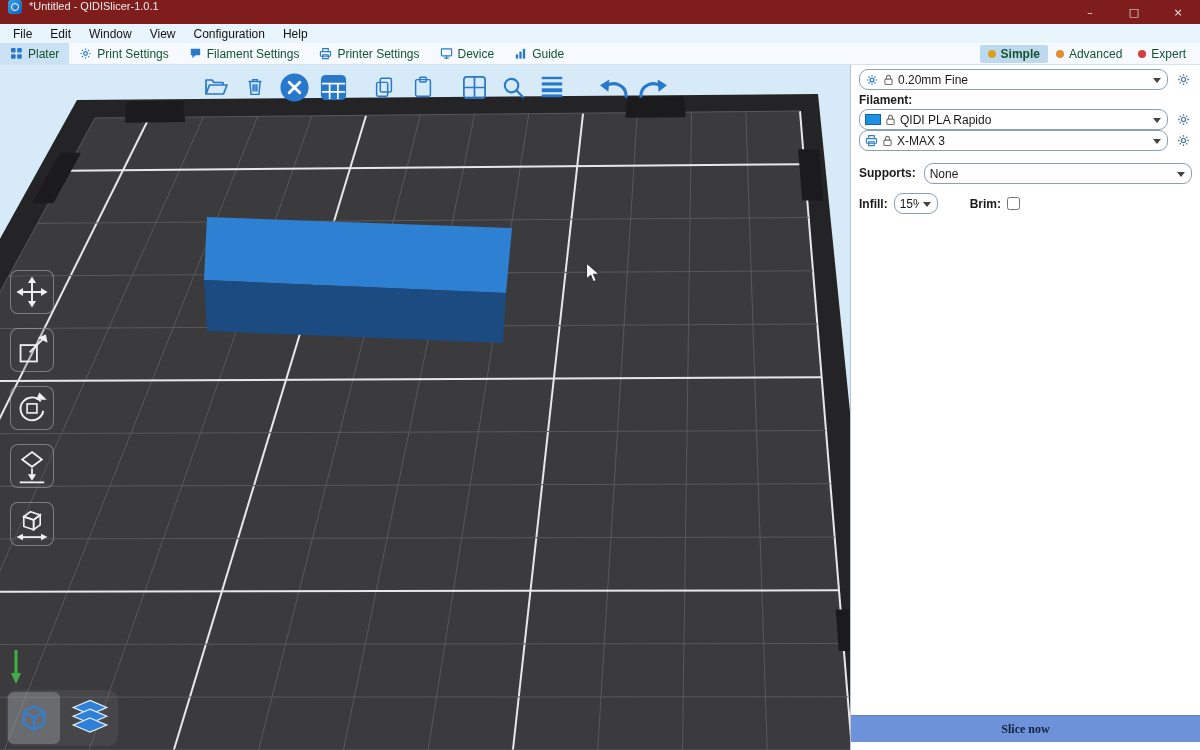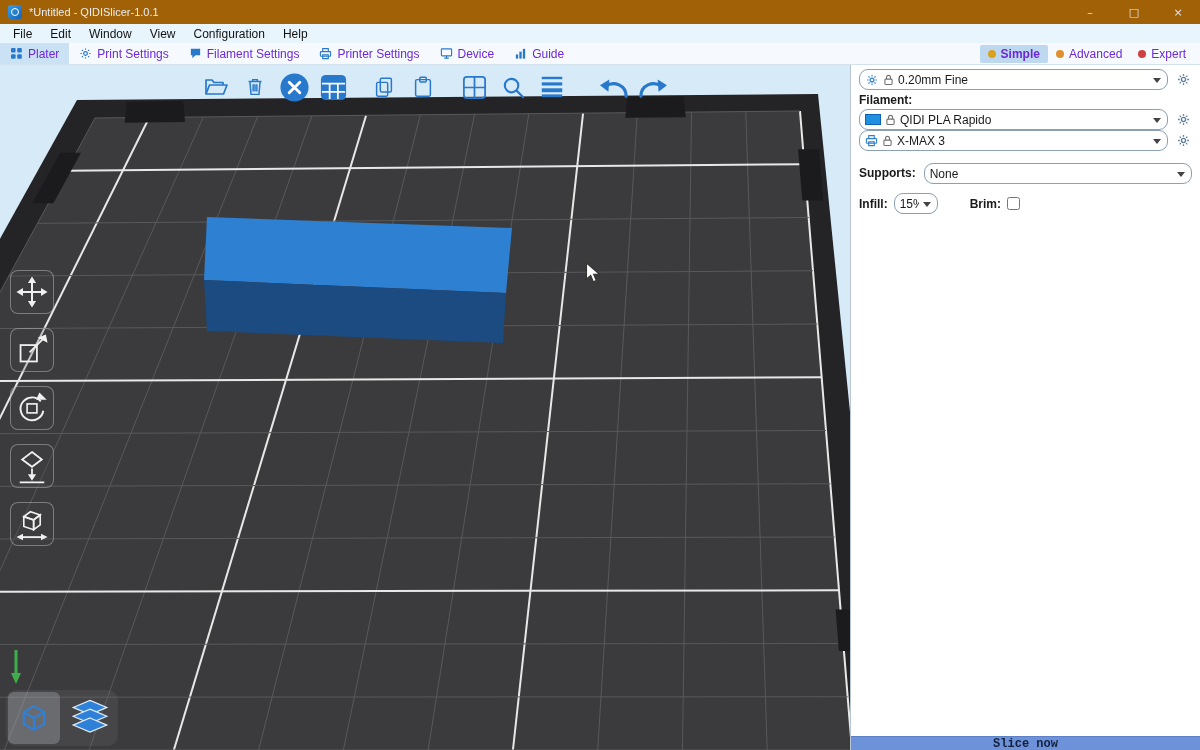--- a/index.html
+++ b/index.html
@@ -1,28 +1,28 @@
 <!DOCTYPE html>
 <html><head>
 <meta charset="utf-8">
 <style>
 *{box-sizing:border-box;margin:0;padding:0;}
 html,body{width:1200px;height:750px;overflow:hidden;}
 body{font-family:"Liberation Sans",sans-serif;background:#fff;position:relative;font-size:12px;}
 
-.titlebar{height:24px;background:#a16207;color:#e9edf2;display:flex;align-items:center;font-size:11px;}
+.titlebar{height:24px;background:#7f1d1d;color:#e9edf2;display:flex;font-size:11px;}
 .app-icon{width:14px;height:14px;margin:0 7px 0 8px;border-radius:3px;background:linear-gradient(135deg,#37a0e8,#1261b8);position:relative;flex:none;}
 .app-icon::after{content:"";position:absolute;inset:3px;border:1.5px solid #fff;border-radius:50%;}
 .win-controls{margin-left:auto;display:flex;height:100%;}
 .winbtn{width:44px;height:100%;display:flex;align-items:center;justify-content:center;color:#dfe5ec;font-size:11px;background:transparent;border:none;font-family:"DejaVu Sans",sans-serif;}
 
 .menubar{height:19px;background:#e9f5fd;display:flex;align-items:center;color:#111;padding-left:4px;}
 .menubar span{padding:1px 9px;cursor:default;}
 
-.tabbar{height:22px;background:#f6fafe;border-bottom:1px solid #d4e2ee;display:flex;align-items:stretch;color:#6d28d9;}
+.tabbar{height:22px;background:#f6fafe;border-bottom:1px solid #d4e2ee;display:flex;align-items:stretch;color:#14532d;}
 .tab{display:flex;align-items:center;gap:5px;padding:0 10px;}
 .tab.active{background:#cbe2f5;}
 .modes{margin-left:auto;display:flex;align-items:center;gap:0;padding-right:6px;}
 .mode{display:flex;align-items:center;gap:5px;padding:2px 8px;border-radius:2px;}
 .mode.active{background:#bdd8ef;font-weight:bold;}
 .dot{width:8px;height:8px;border-radius:50%;display:inline-block;background:#999;}
 
 .viewport{position:absolute;top:65px;left:0;width:850px;height:685px;background:#d7eaf8;overflow:hidden;}
 #plate-svg{position:absolute;top:0;left:0;}
 .top-toolbar{position:absolute;top:4px;left:198px;display:flex;align-items:center;gap:3px;}
@@ -43,21 +43,21 @@
 .combo::after{content:"";position:absolute;right:6px;top:8px;border:4px solid transparent;border-top:5px solid #444;}
 .combo .val{white-space:nowrap;overflow:hidden;}
 .cicon{display:inline-flex;flex:none;}
 .swatch{width:16px;height:11px;border:1px solid #0f62ba;display:inline-block;flex:none;background:#1f8fe0;}
 .row-gear{width:18px;display:flex;align-items:center;justify-content:center;border:none;background:none;padding:0;}
 .supports-row{display:flex;align-items:flex-start;margin-top:12px;gap:8px;}
 .infill-row{display:flex;align-items:center;margin-top:9px;gap:6px;}
 .combo.small{flex:none;width:44px;}
 .brim-label{margin-left:26px;font-weight:bold;}
 input[type=checkbox]{width:13px;height:13px;margin:0;}
-.slice-btn{position:absolute;left:0;bottom:0;width:100%;height:14px;display:flex;align-items:center;justify-content:center;font-weight:bold;font-size:12px;color:#13223d;border:none;background:#6e92d9;border-top:1px solid #5d81c6;font-family:Liberation Mono, monospace;}
+.slice-btn{position:absolute;left:0;bottom:8px;width:100%;height:27px;display:flex;align-items:center;justify-content:center;font-weight:bold;font-size:12px;color:#13223d;border:none;background:#6e92d9;border-top:1px solid #5d81c6;font-family:Liberation Serif, serif;}
 </style>
 </head>
 <body>
 
 <div class="titlebar">
   <span class="app-icon"></span>
   <span>*Untitled - QIDISlicer-1.0.1</span>
   <div class="win-controls">
     <button class="winbtn">–</button>
     <button class="winbtn">□</button>

